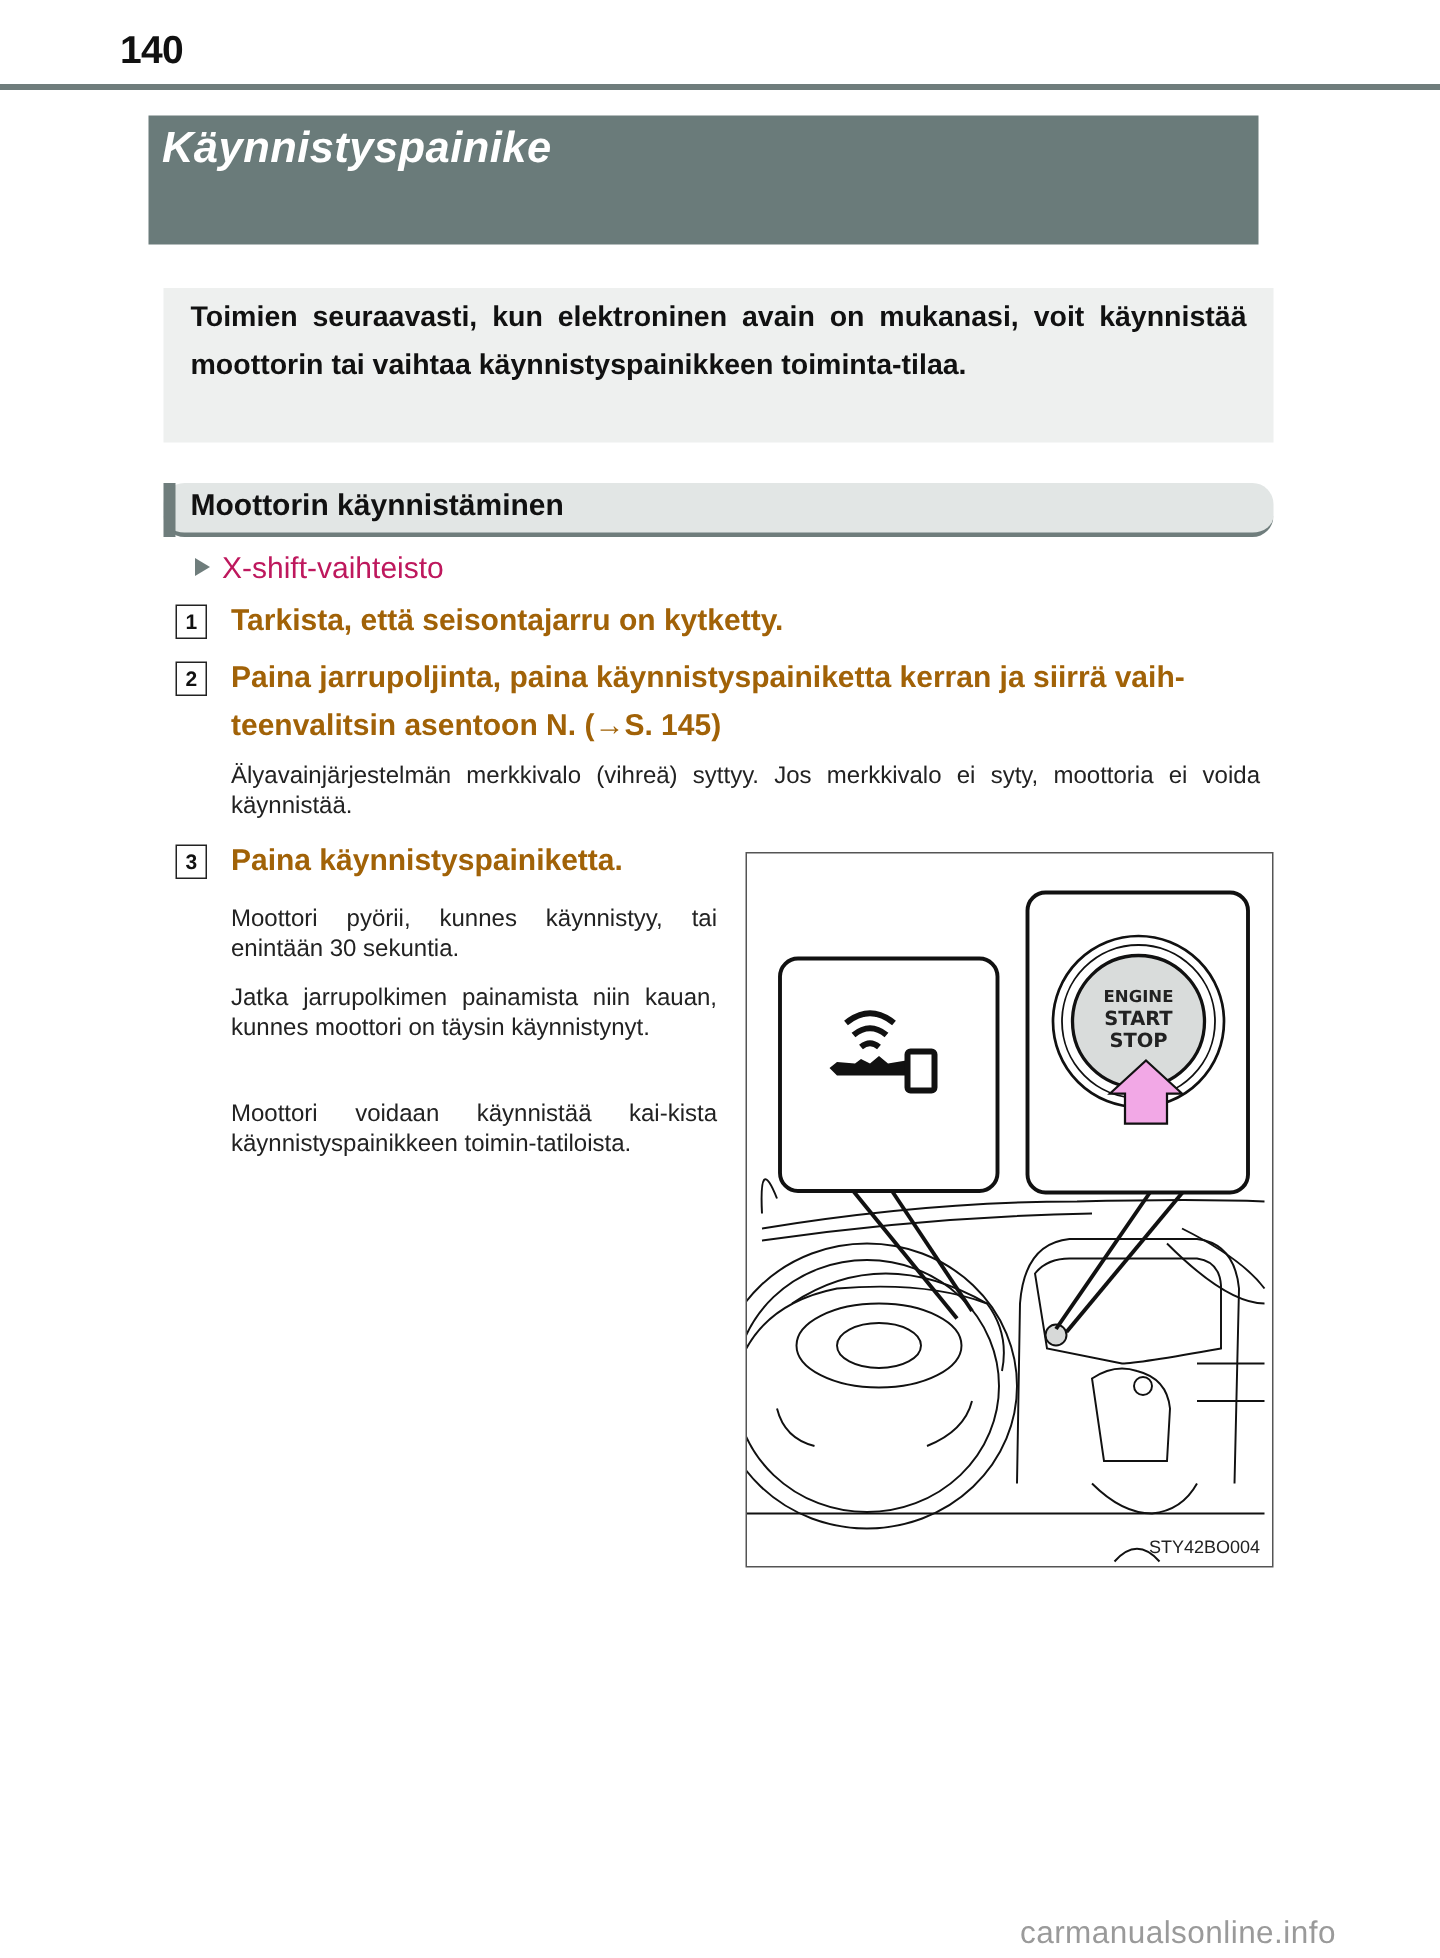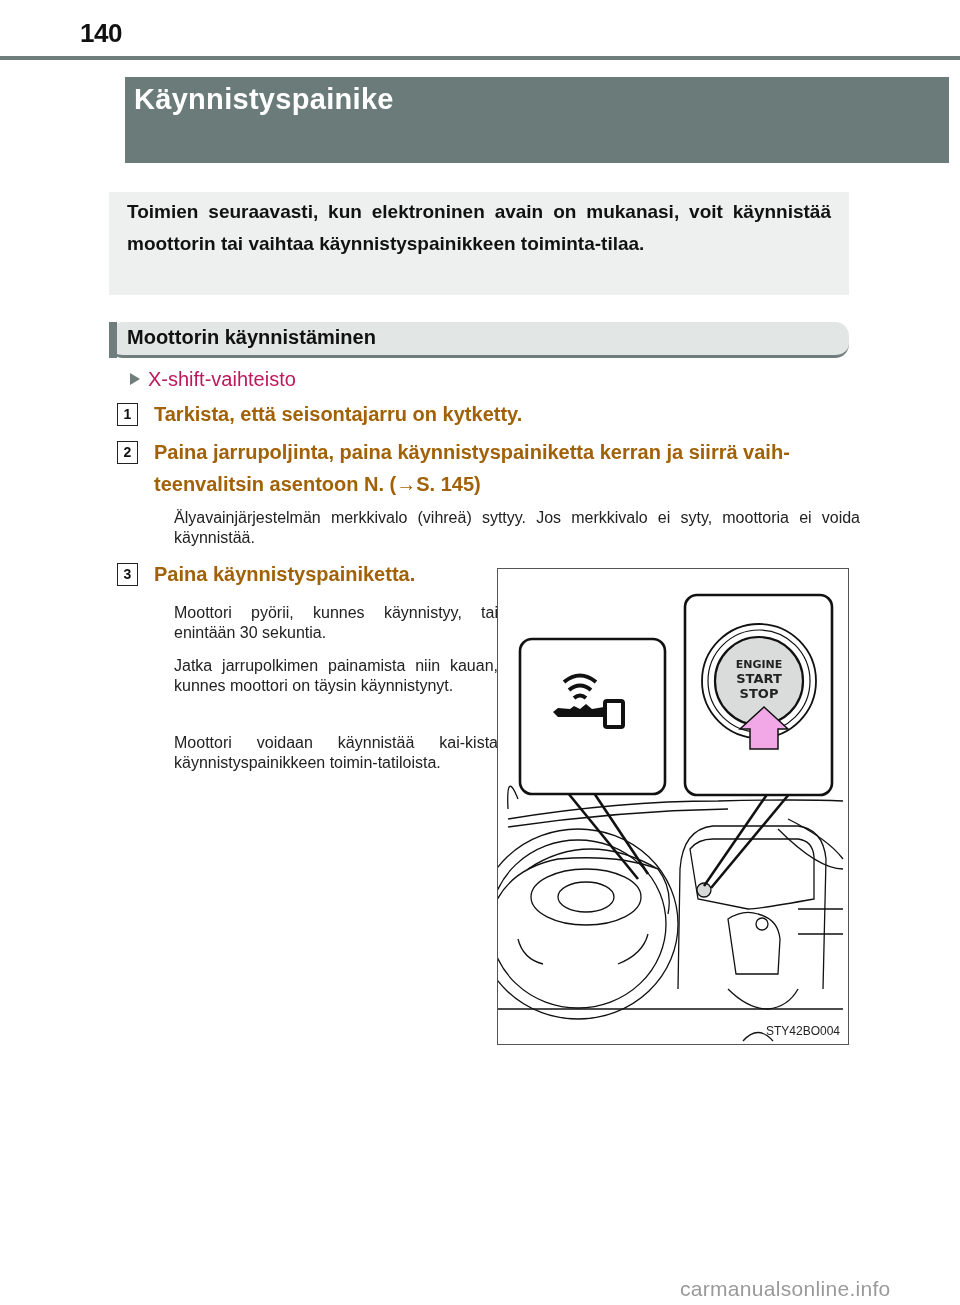--- a/index.html
+++ b/index.html
@@ -4,38 +4,38 @@
   <style>
     html, body { margin: 0; padding: 0; background: #ffffff; }
     body { width: 960px; height: 1305px; position: relative; overflow: hidden;
            font-family: "Liberation Sans", sans-serif; color: #1a1a1a; }
 
     .page-header { position: absolute; left: 0; top: 0; width: 960px; height: 58px; }
     .page-number { position: absolute; left: 80px; top: 18px; font-size: 26px; font-weight: bold; color: #111; letter-spacing: -0.5px; }
     .chapter-title { position: absolute; left: 178px; top: 24px; font-size: 19px; color: #111; }
     .header-rule { position: absolute; left: 0; top: 56px; width: 960px; height: 4px; background: #6f7d7c; }
 
-    .title-box { position: absolute; left: 125px; top: 77px; width: 824px; height: 86px; background: #6a7b7a; }
+    .title-box { position: absolute; left: 99px; top: 77px; width: 740px; height: 86px; background: #6a7b7a; font-style: italic; }
     .title-line { position: absolute; left: 9px; font-size: 29px; font-weight: bold; color: #ffffff; letter-spacing: 0.3px; white-space: nowrap; }
     .title-line.l1 { top: 6px; }
     .title-line.l2 { top: 43px; }
 
     .intro-box { position: absolute; left: 109px; top: 192px; width: 740px; height: 103px; background: #eef0ef; }
     .intro-text { position: absolute; left: 18px; top: 4px; width: 704px; font-size: 19px; font-weight: bold; line-height: 32px; text-align: justify; color: #111; }
 
     .section-head { position: absolute; left: 109px; top: 322px; width: 740px; height: 33px; background: #e2e6e5; border-bottom: 3px solid #6f7d7c; border-radius: 14px; }
     .section-bar { position: absolute; left: 0; top: 0; width: 8px; height: 36px; background: #6f7d7c; }
     .section-title { position: absolute; left: 18px; top: 4px; font-size: 20px; font-weight: bold; color: #111; }
 
     .bullet-row { position: absolute; left: 130px; top: 368px; font-size: 20px; color: #be185d; }
     .bullet-tri { display: inline-block; width: 0; height: 0; border-top: 6px solid transparent; border-bottom: 6px solid transparent; border-left: 10px solid #6f7d7c; margin-right: 8px; vertical-align: 1px; }
 
     .step-num { position: absolute; width: 19px; height: 21px; border: 1.5px solid #222; font-size: 14px; font-weight: bold; text-align: center; line-height: 21px; color: #111; background: #fff; }
     .step-text { position: absolute; left: 154px; font-size: 20px; color: #a16207; line-height: 32px; font-weight: bold; }
-    .note-text { position: absolute; left: 154px; font-size: 16px; color: #222; line-height: 20px; text-align: justify; margin-left: 20px; }
+    .note-text { position: absolute; left: 154px; font-size: 16px; color: #222; line-height: 20px; text-align: justify; }
 
     .figure { position: absolute; left: 497px; top: 568px; width: 350px; height: 475px; border: 1.5px solid #555; background: #fff; overflow: hidden; text-align: right; }
     .figure-code { position: absolute; right: 8px; bottom: 6px; font-size: 12px; color: #222; }
 
     .watermark { position: absolute; left: 680px; top: 1277px; font-size: 21px; color: #9a9a9a; letter-spacing: 0.3px; }
   </style>
 </head>
 <body>
 
 <div class="page-header">

